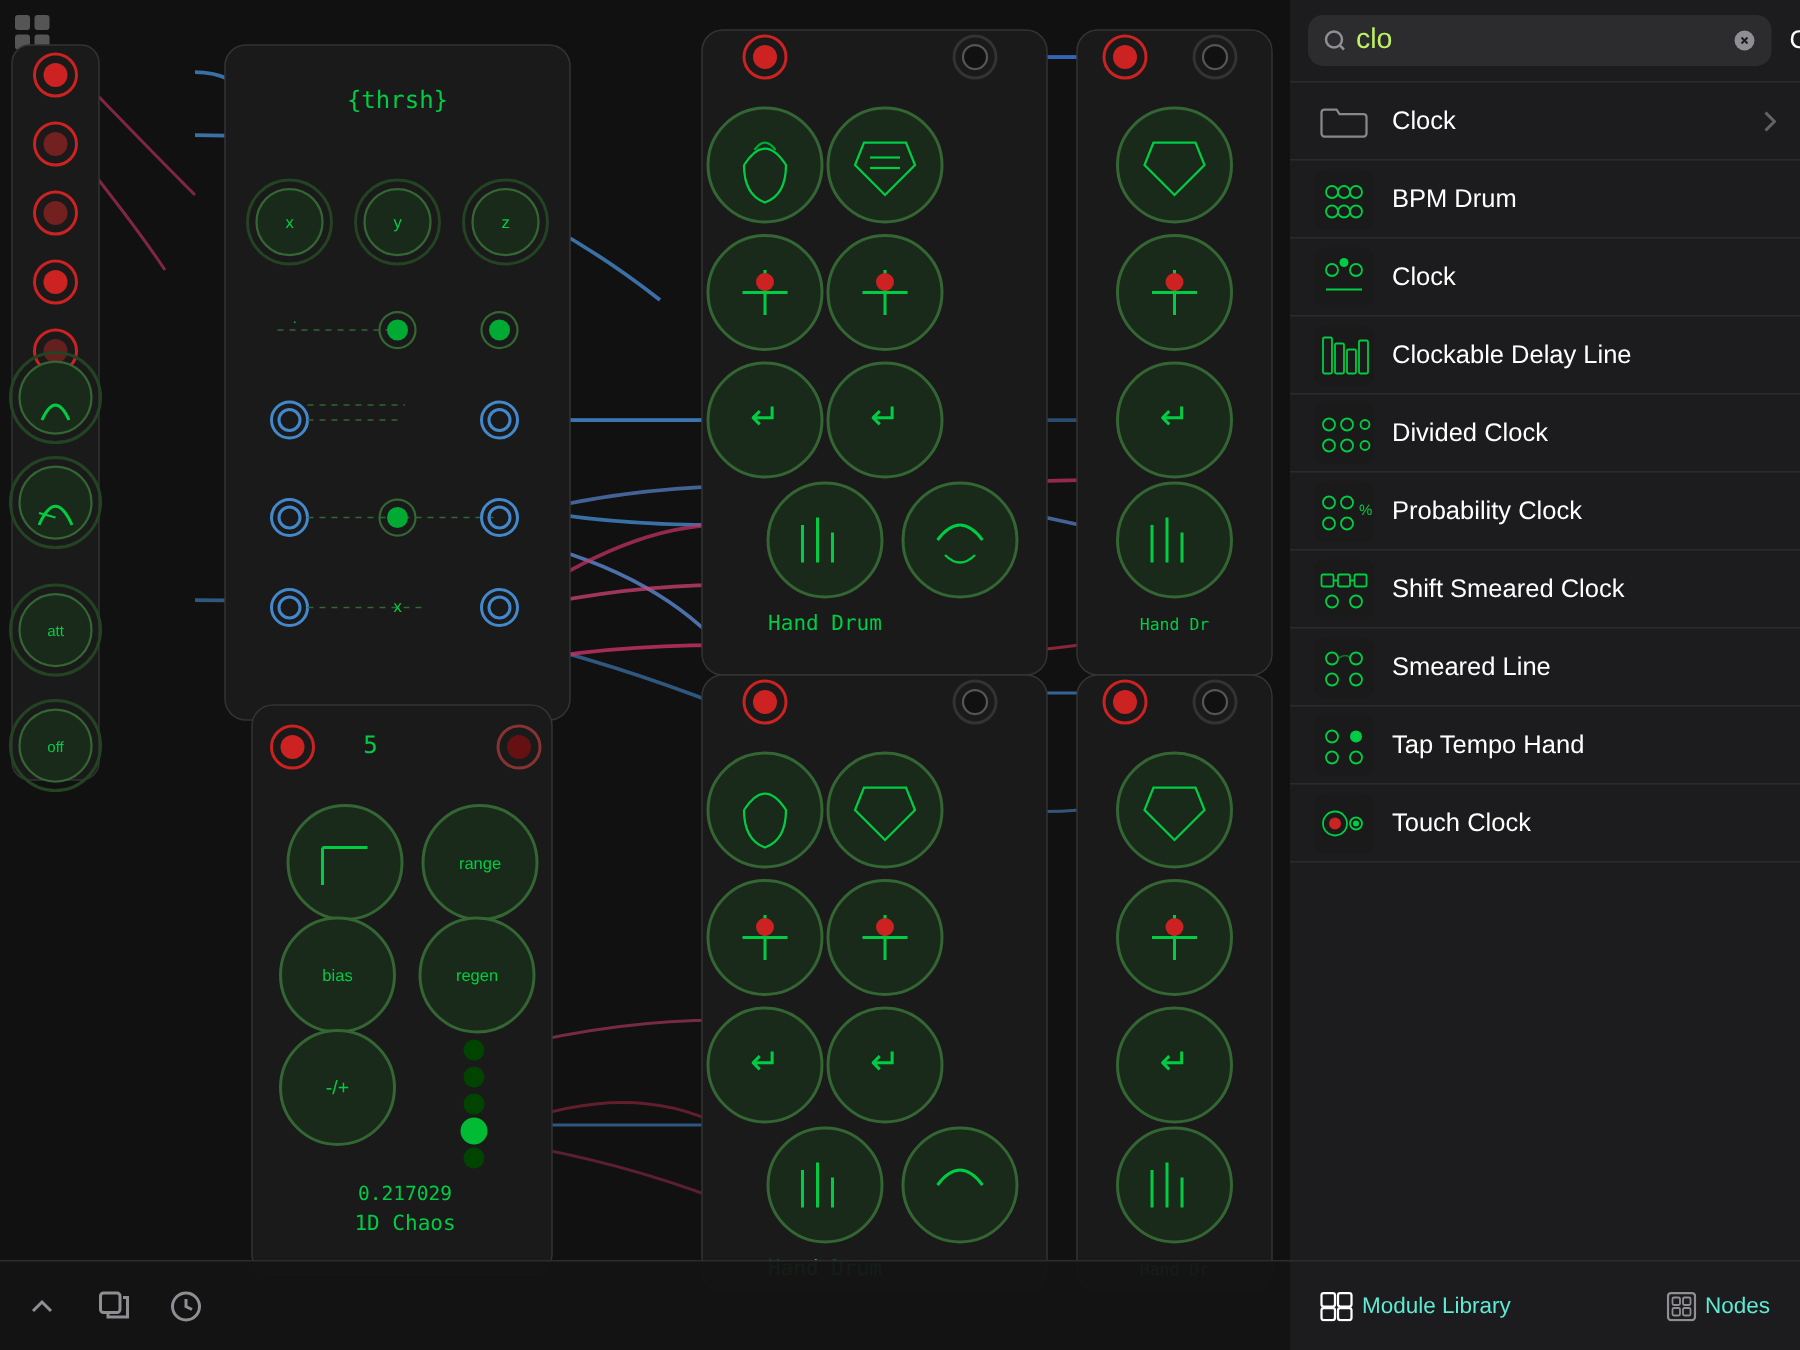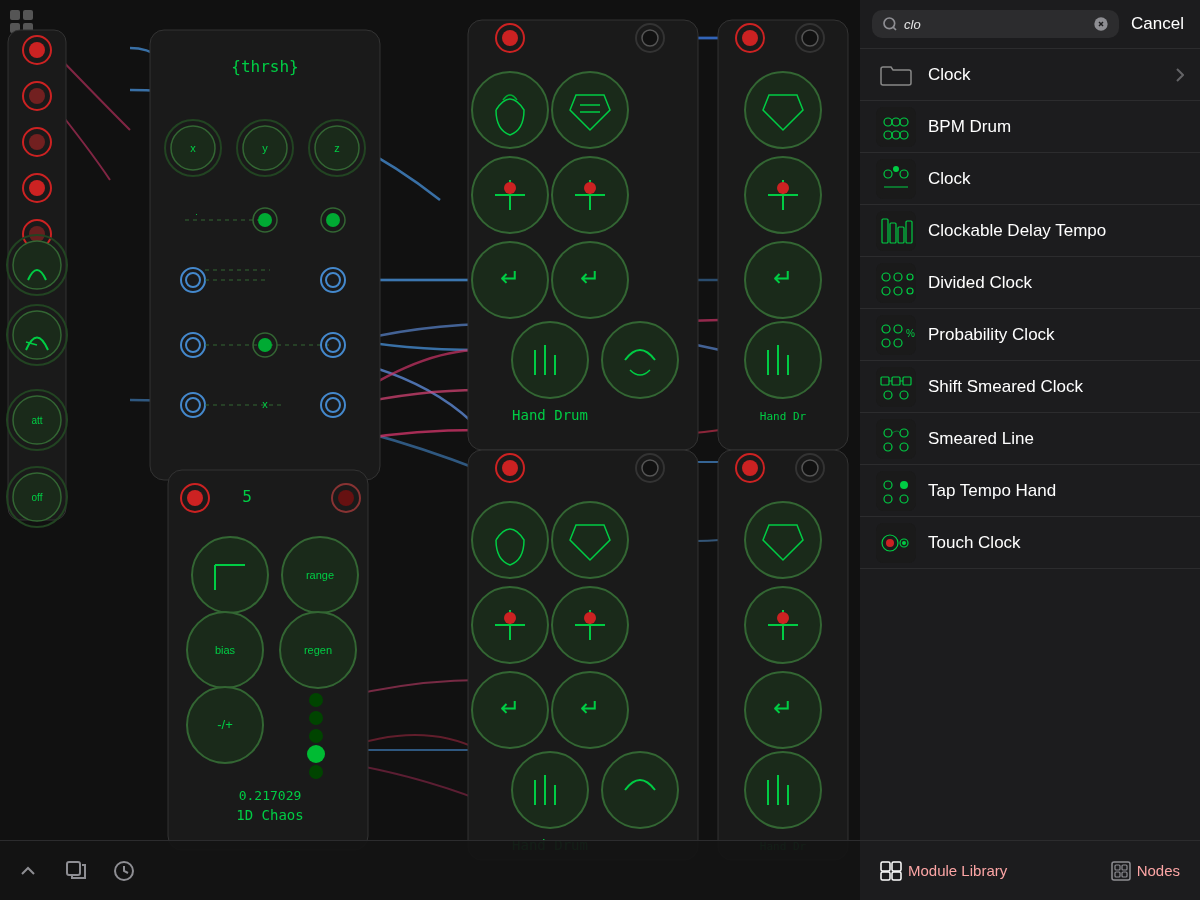--- a/index.html
+++ b/index.html
@@ -58,25 +58,24 @@
 
     .search-icon-svg {
       color: #8e8e93;
       flex-shrink: 0;
     }
 
     .search-input {
       background: transparent;
       border: none;
       outline: none;
-      color: #e5e5e5;
-      font-size: 13px;
+      color: #bef264;
+      font-size: 19px;
       flex: 1;
       caret-color: #fff;
-      font-style: italic;
     }
 
     .clear-btn {
       background: none;
       border: none;
       cursor: pointer;
       color: #8e8e93;
       display: flex;
       align-items: center;
     }
@@ -151,21 +150,21 @@
     }
 
     .bottom-bar-right {
       display: flex;
       align-items: center;
       gap: 6px;
       padding-left: 28px;
     }
 
     .bottom-label {
-      color: #fca5a5;
+      color: #5eead4;
       font-size: 15px;
     }
 
     
     .canvas-bottom-bar {
       position: absolute;
       bottom: 0;
       left: 0;
       width: 860px;
       height: 60px;
@@ -521,21 +520,21 @@
     <div class="list-section-item">
       <div class="item-icon thumb-delay">
         <svg width="40" height="40" viewBox="0 0 40 40">
           <rect width="40" height="40" rx="6" fill="#1a1a1a"></rect>
           <rect x="6" y="8" width="6" height="24" rx="1" fill="none" stroke="#00cc44" stroke-width="1.2"></rect>
           <rect x="14" y="12" width="6" height="20" rx="1" fill="none" stroke="#00cc44" stroke-width="1.2"></rect>
           <rect x="22" y="16" width="6" height="16" rx="1" fill="none" stroke="#00cc44" stroke-width="1.2"></rect>
           <rect x="30" y="10" width="6" height="22" rx="1" fill="none" stroke="#00cc44" stroke-width="1.2"></rect>
         </svg>
       </div>
-      <span class="item-label">Clockable Delay Tempo</span>
+      <span class="item-label">Clockable Delay Line</span>
     </div>
 
     <div class="list-section-item">
       <div class="item-icon thumb-divided">
         <svg width="40" height="40" viewBox="0 0 40 40">
           <rect width="40" height="40" rx="6" fill="#1a1a1a"></rect>
           <circle cx="10" cy="14" r="4" fill="none" stroke="#00cc44" stroke-width="1.2"></circle>
           <circle cx="10" cy="28" r="4" fill="none" stroke="#00cc44" stroke-width="1.2"></circle>
           <circle cx="22" cy="14" r="4" fill="none" stroke="#00cc44" stroke-width="1.2"></circle>
           <circle cx="22" cy="28" r="4" fill="none" stroke="#00cc44" stroke-width="1.2"></circle>

